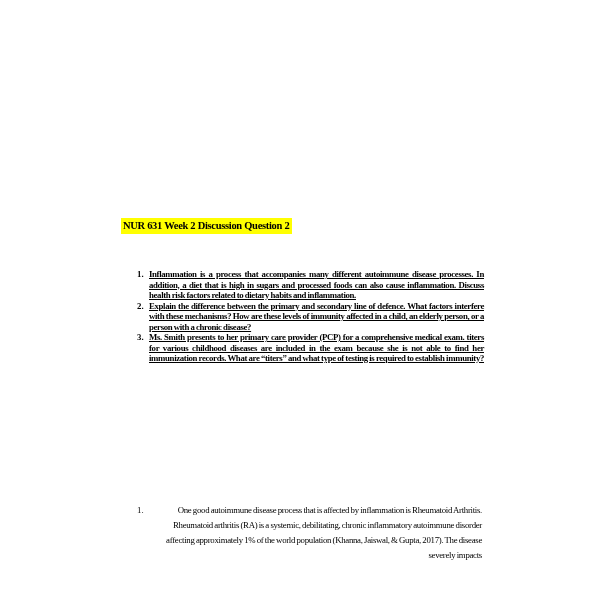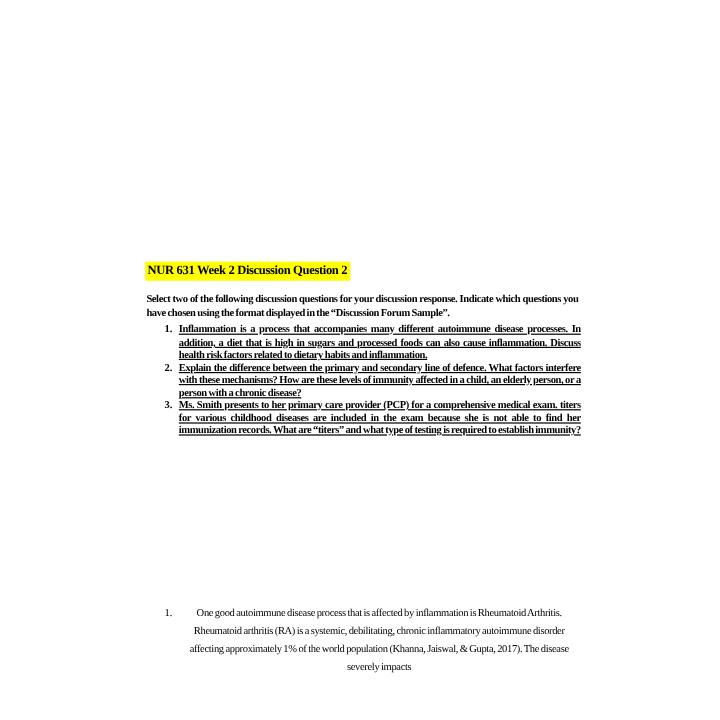--- a/index.html
+++ b/index.html
@@ -78,35 +78,34 @@
   ol.answers li {
     display: flex;
     padding-left: 15px;
   }
   ol.answers .num {
     flex: 0 0 13px;
     width: 13px;
   }
   ol.answers .item-text {
     flex: 1;
-    text-align: center;
+    text-align: right;
     letter-spacing: -0.3px;
     word-spacing: -0.5px;
   }
 </style>
 </head>
 <body>
 
 <div class="doc-page">
 
   <h1 class="doc-title">
     <span class="highlight">NUR 631 Week 2 Discussion Question 2</span>
   </h1>
 
-  <p class="intro">Select two of the following discussion questions for your discussion response. Indicate which questions you have chosen using the format displayed in the “Discussion Forum Sample”.</p>
 
   <ol class="questions">
     <li>
       <span class="num">1.</span>
       <span class="item-text">Inflammation is a process that accompanies many different autoimmune disease processes. In addition, a diet that is high in sugars and processed foods can also cause inflammation. Discuss health risk factors related to dietary habits and inflammation.</span>
     </li>
     <li>
       <span class="num">2.</span>
       <span class="item-text">Explain the difference between the primary and secondary line of defence. What factors interfere with these mechanisms? How are these levels of immunity affected in a child, an elderly person, or a person with a chronic disease?</span>
     </li>

